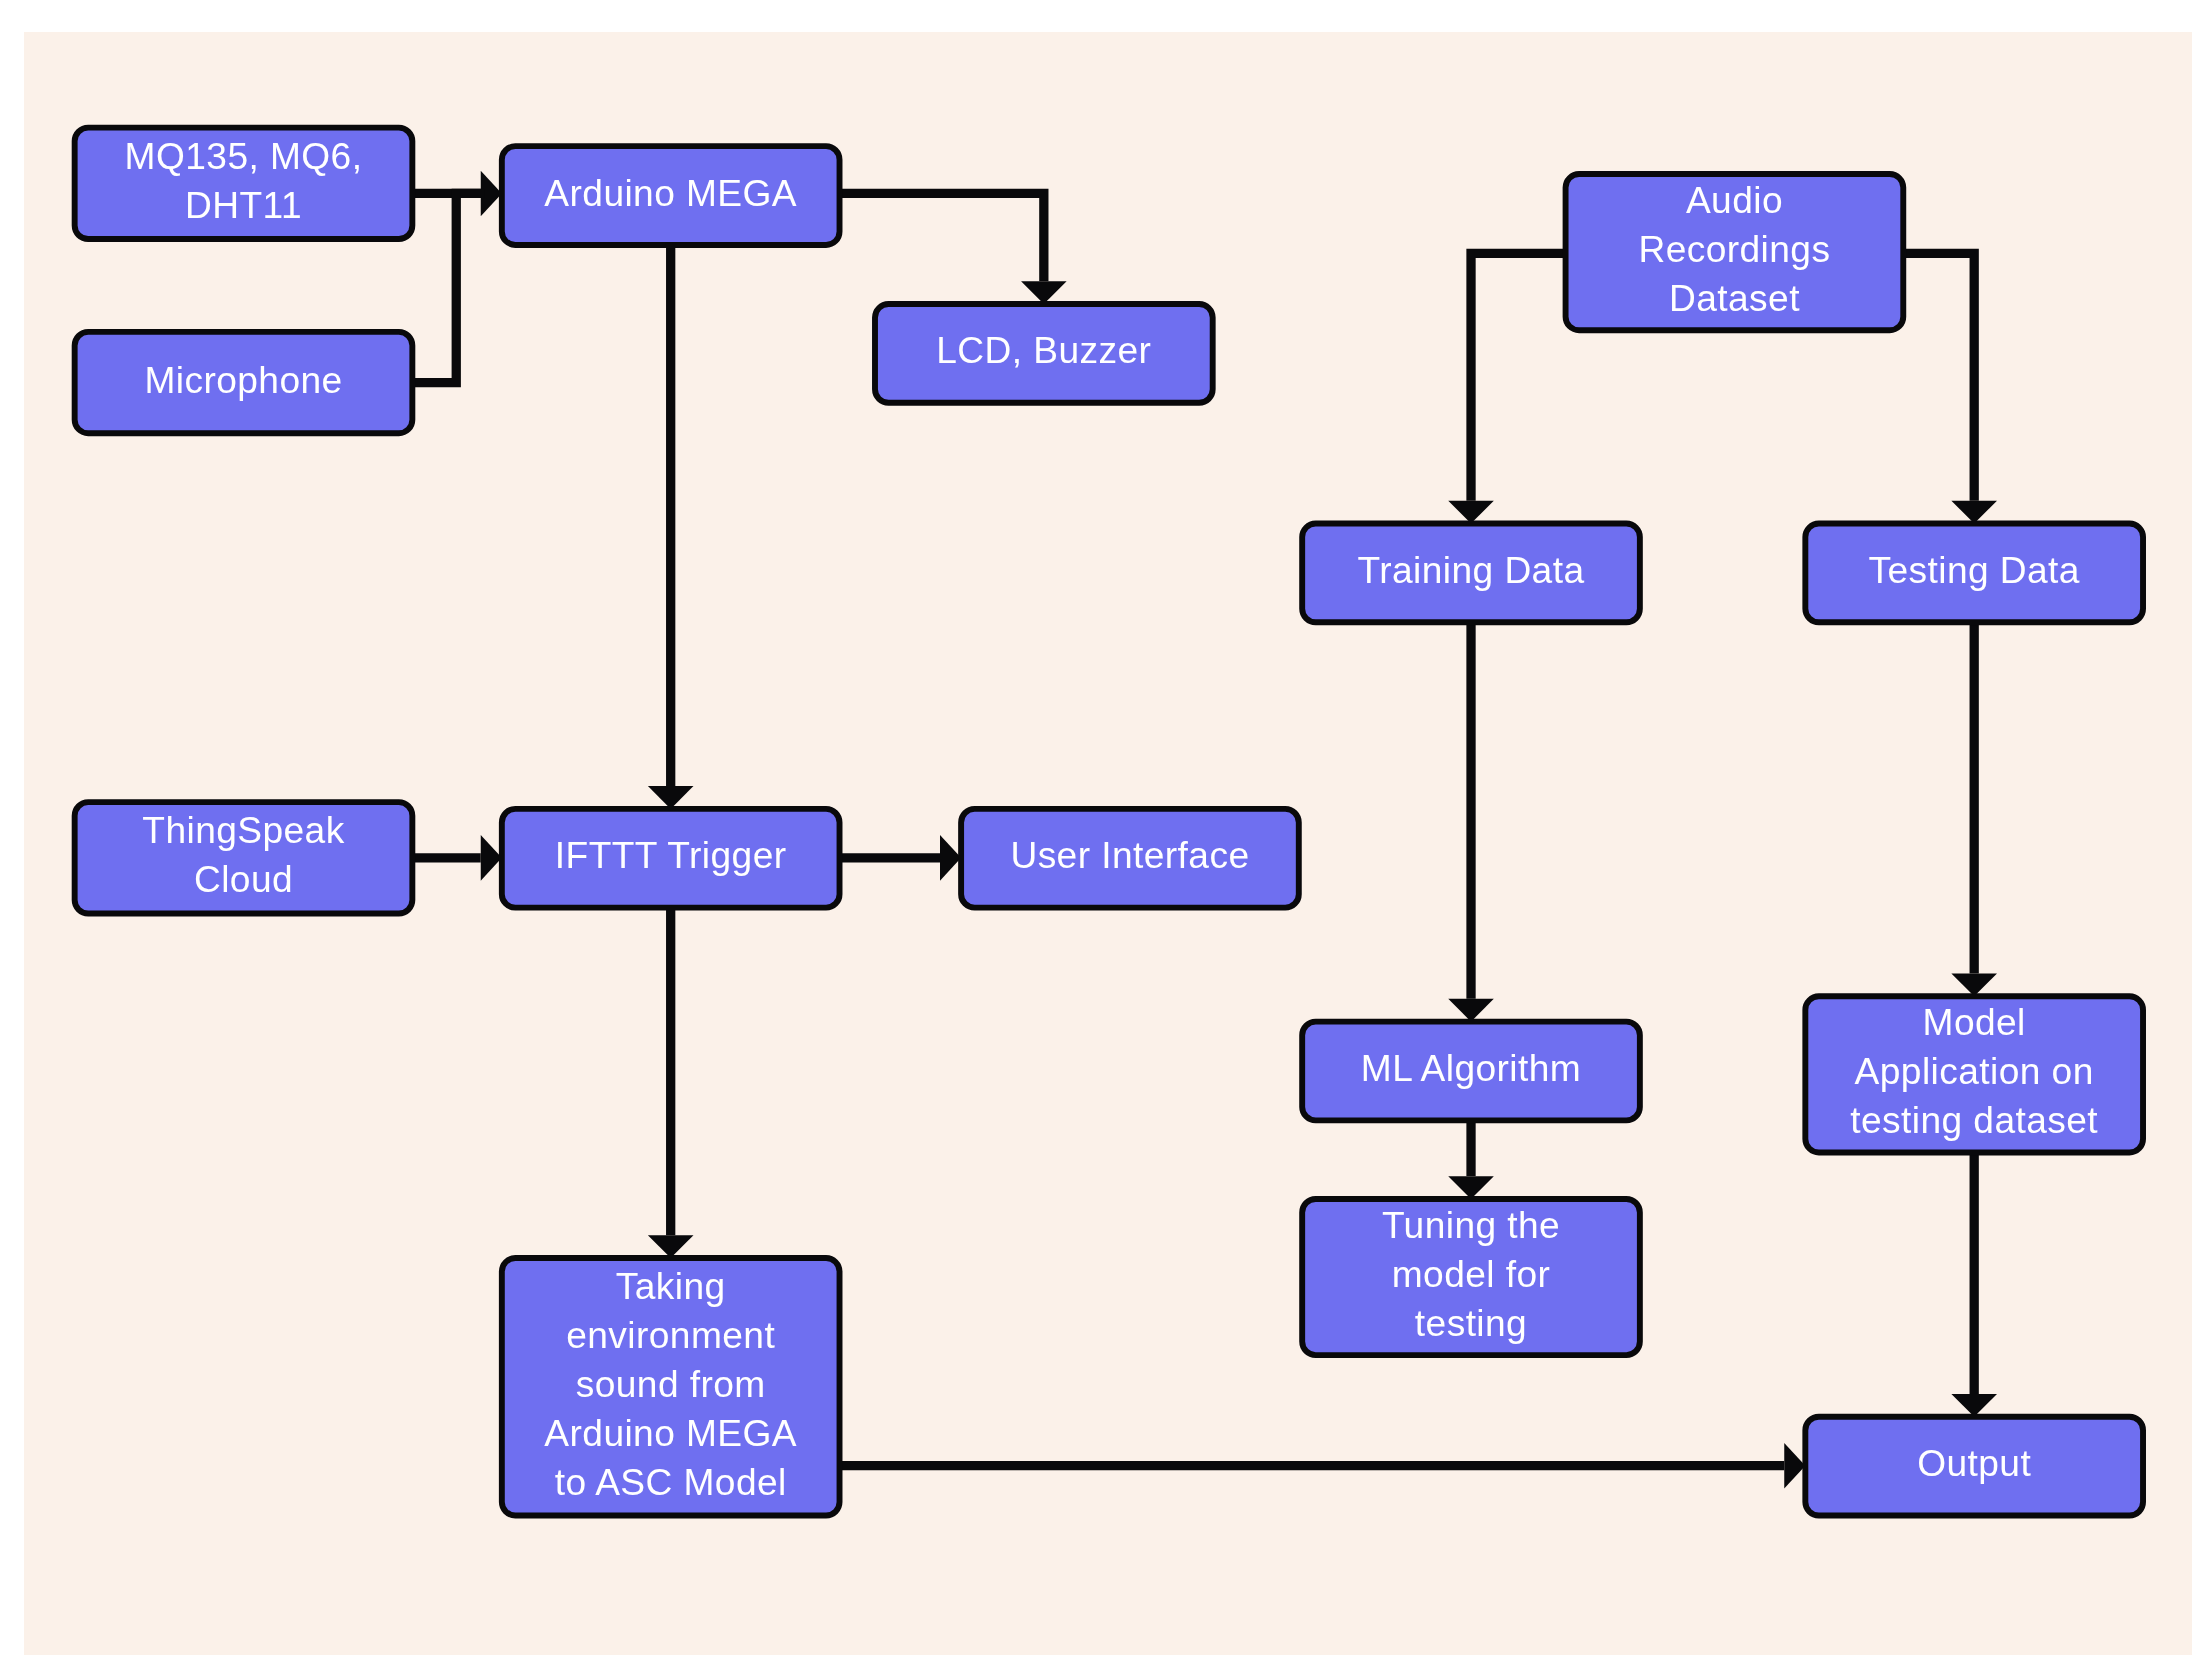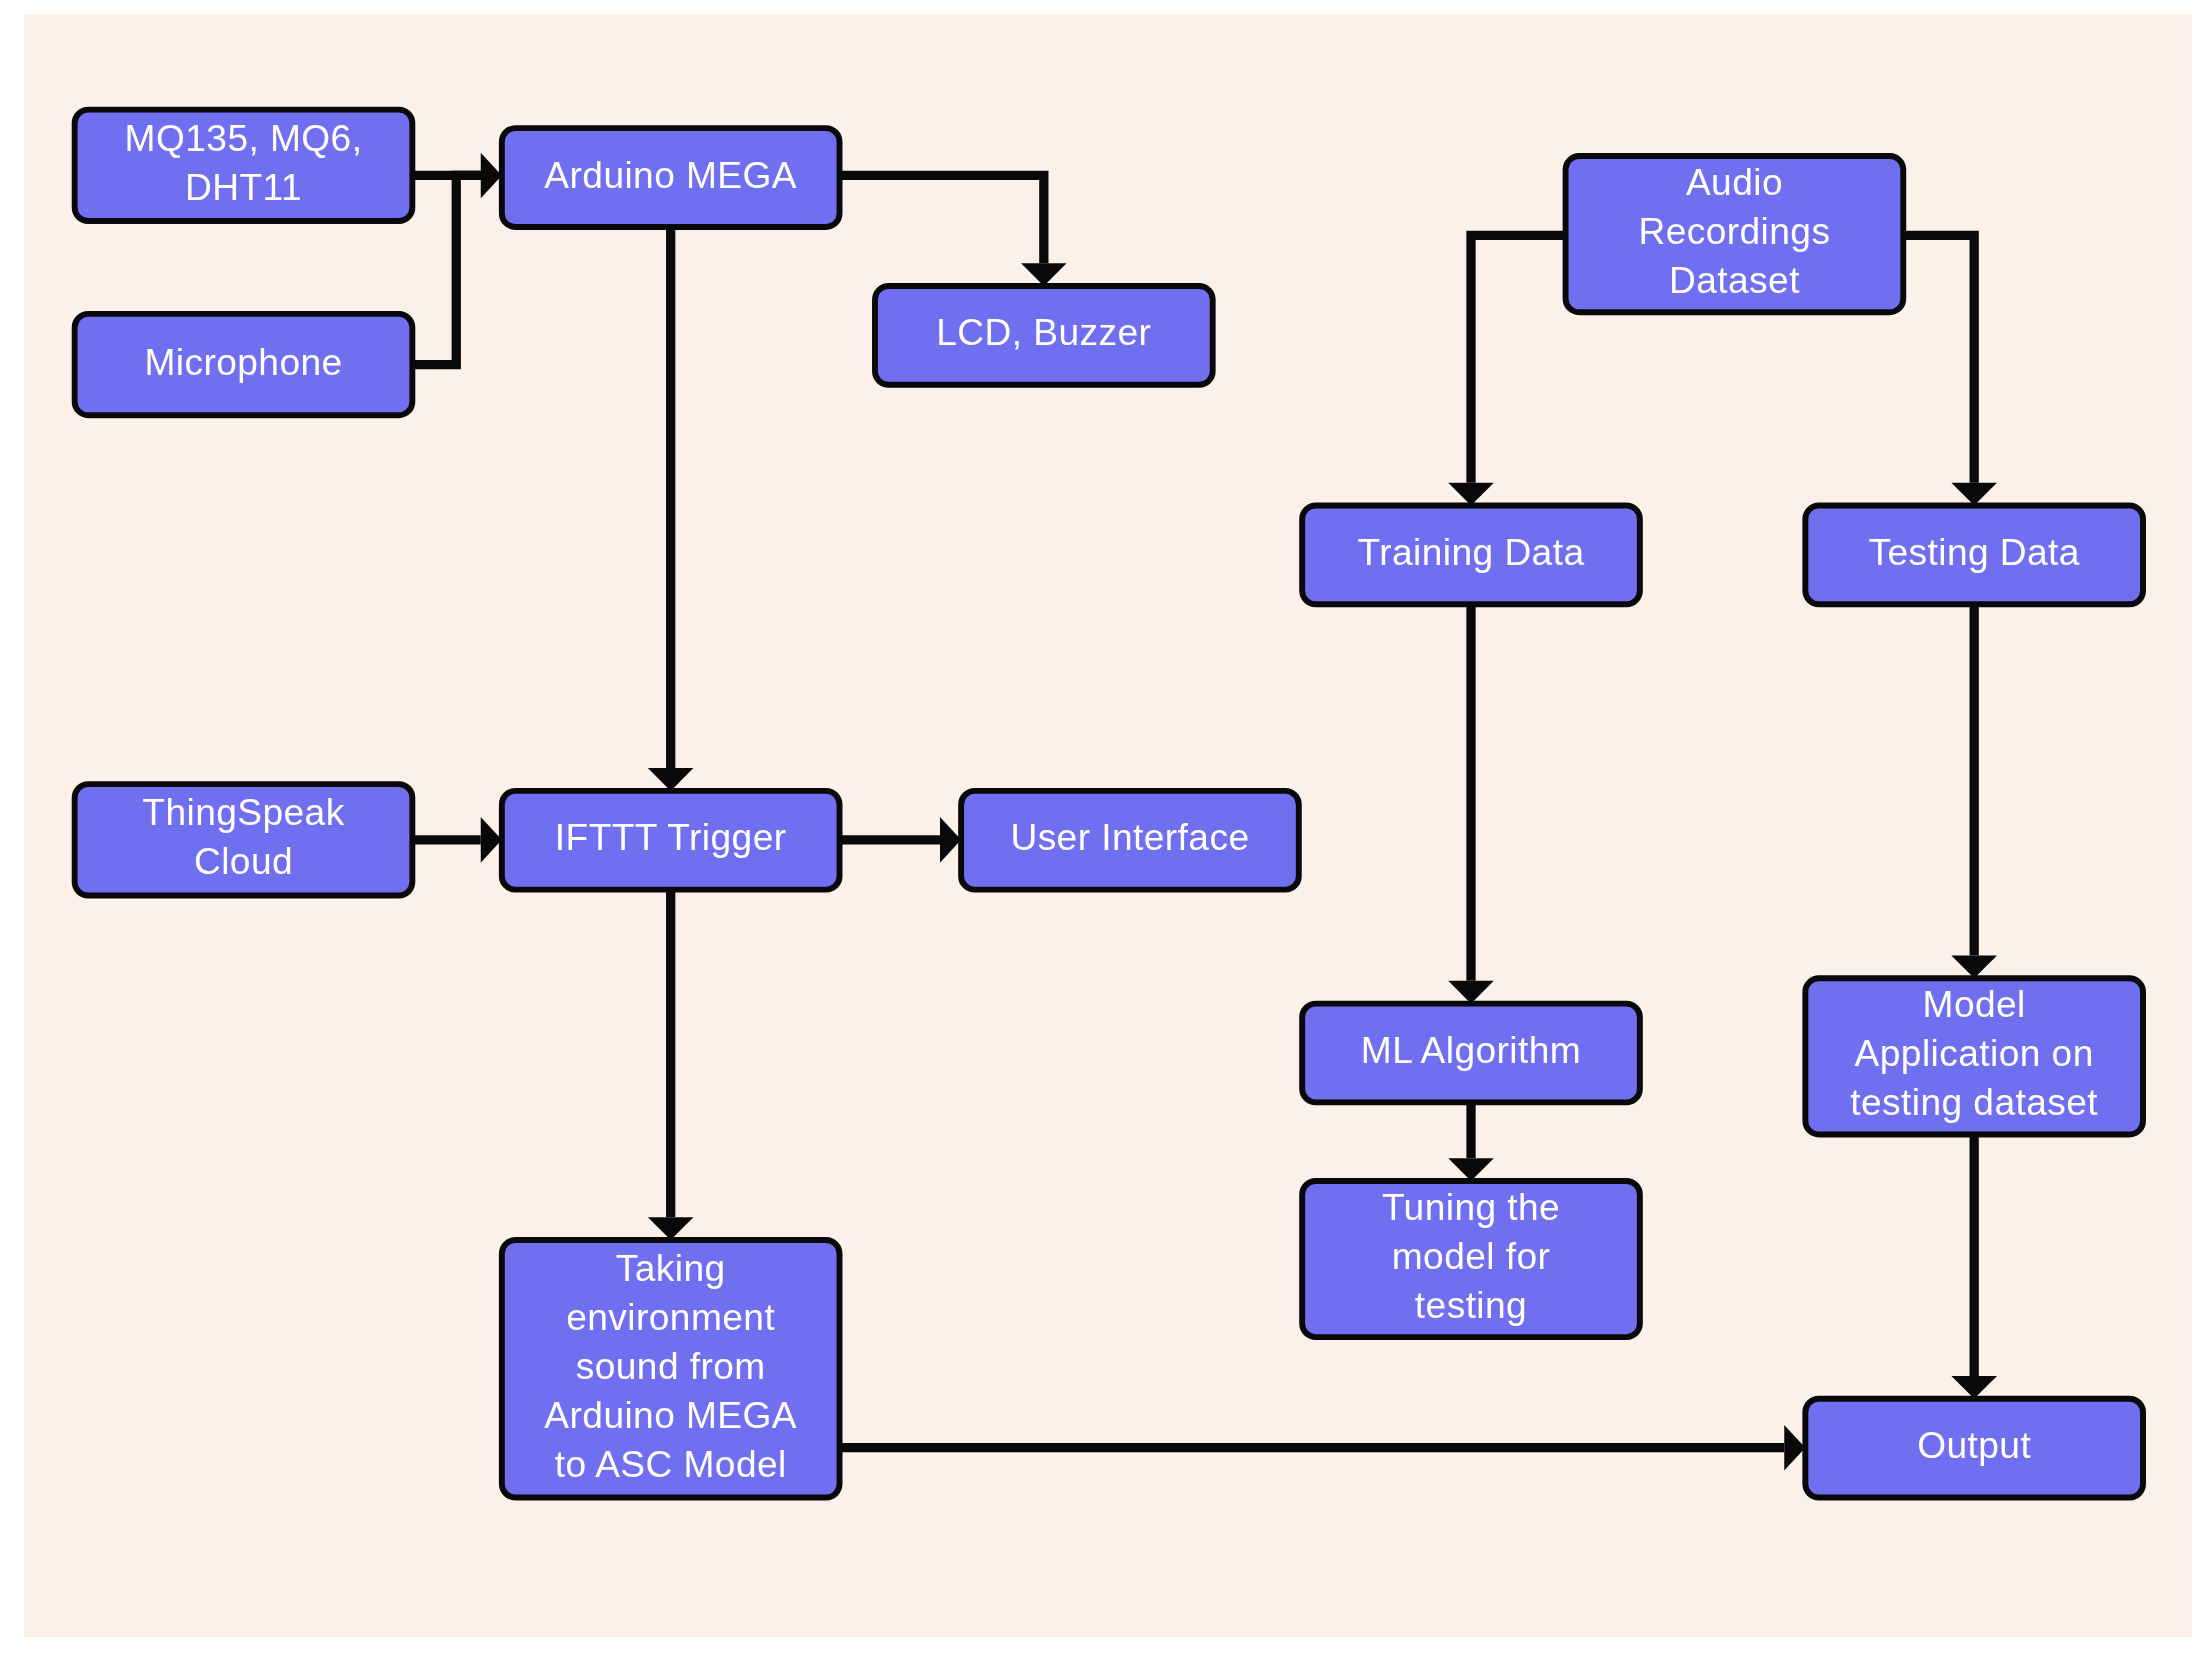--- a/index.html
+++ b/index.html
@@ -8,21 +8,21 @@
     padding: 0;
     background: #ffffff;
     width: 2205px;
     height: 1657px;
     overflow: hidden;
     font-family: "Liberation Sans", sans-serif;
   }
   #canvas {
     position: absolute;
     left: 23.6px;
-    top: 14px;
+    top: 32px;
     width: 2168px;
     height: 1623px;
     background: #fbf1e9;
     overflow: hidden;
   }
   #flow {
     position: absolute;
     left: 0;
     top: 0;
     width: 2168px;

